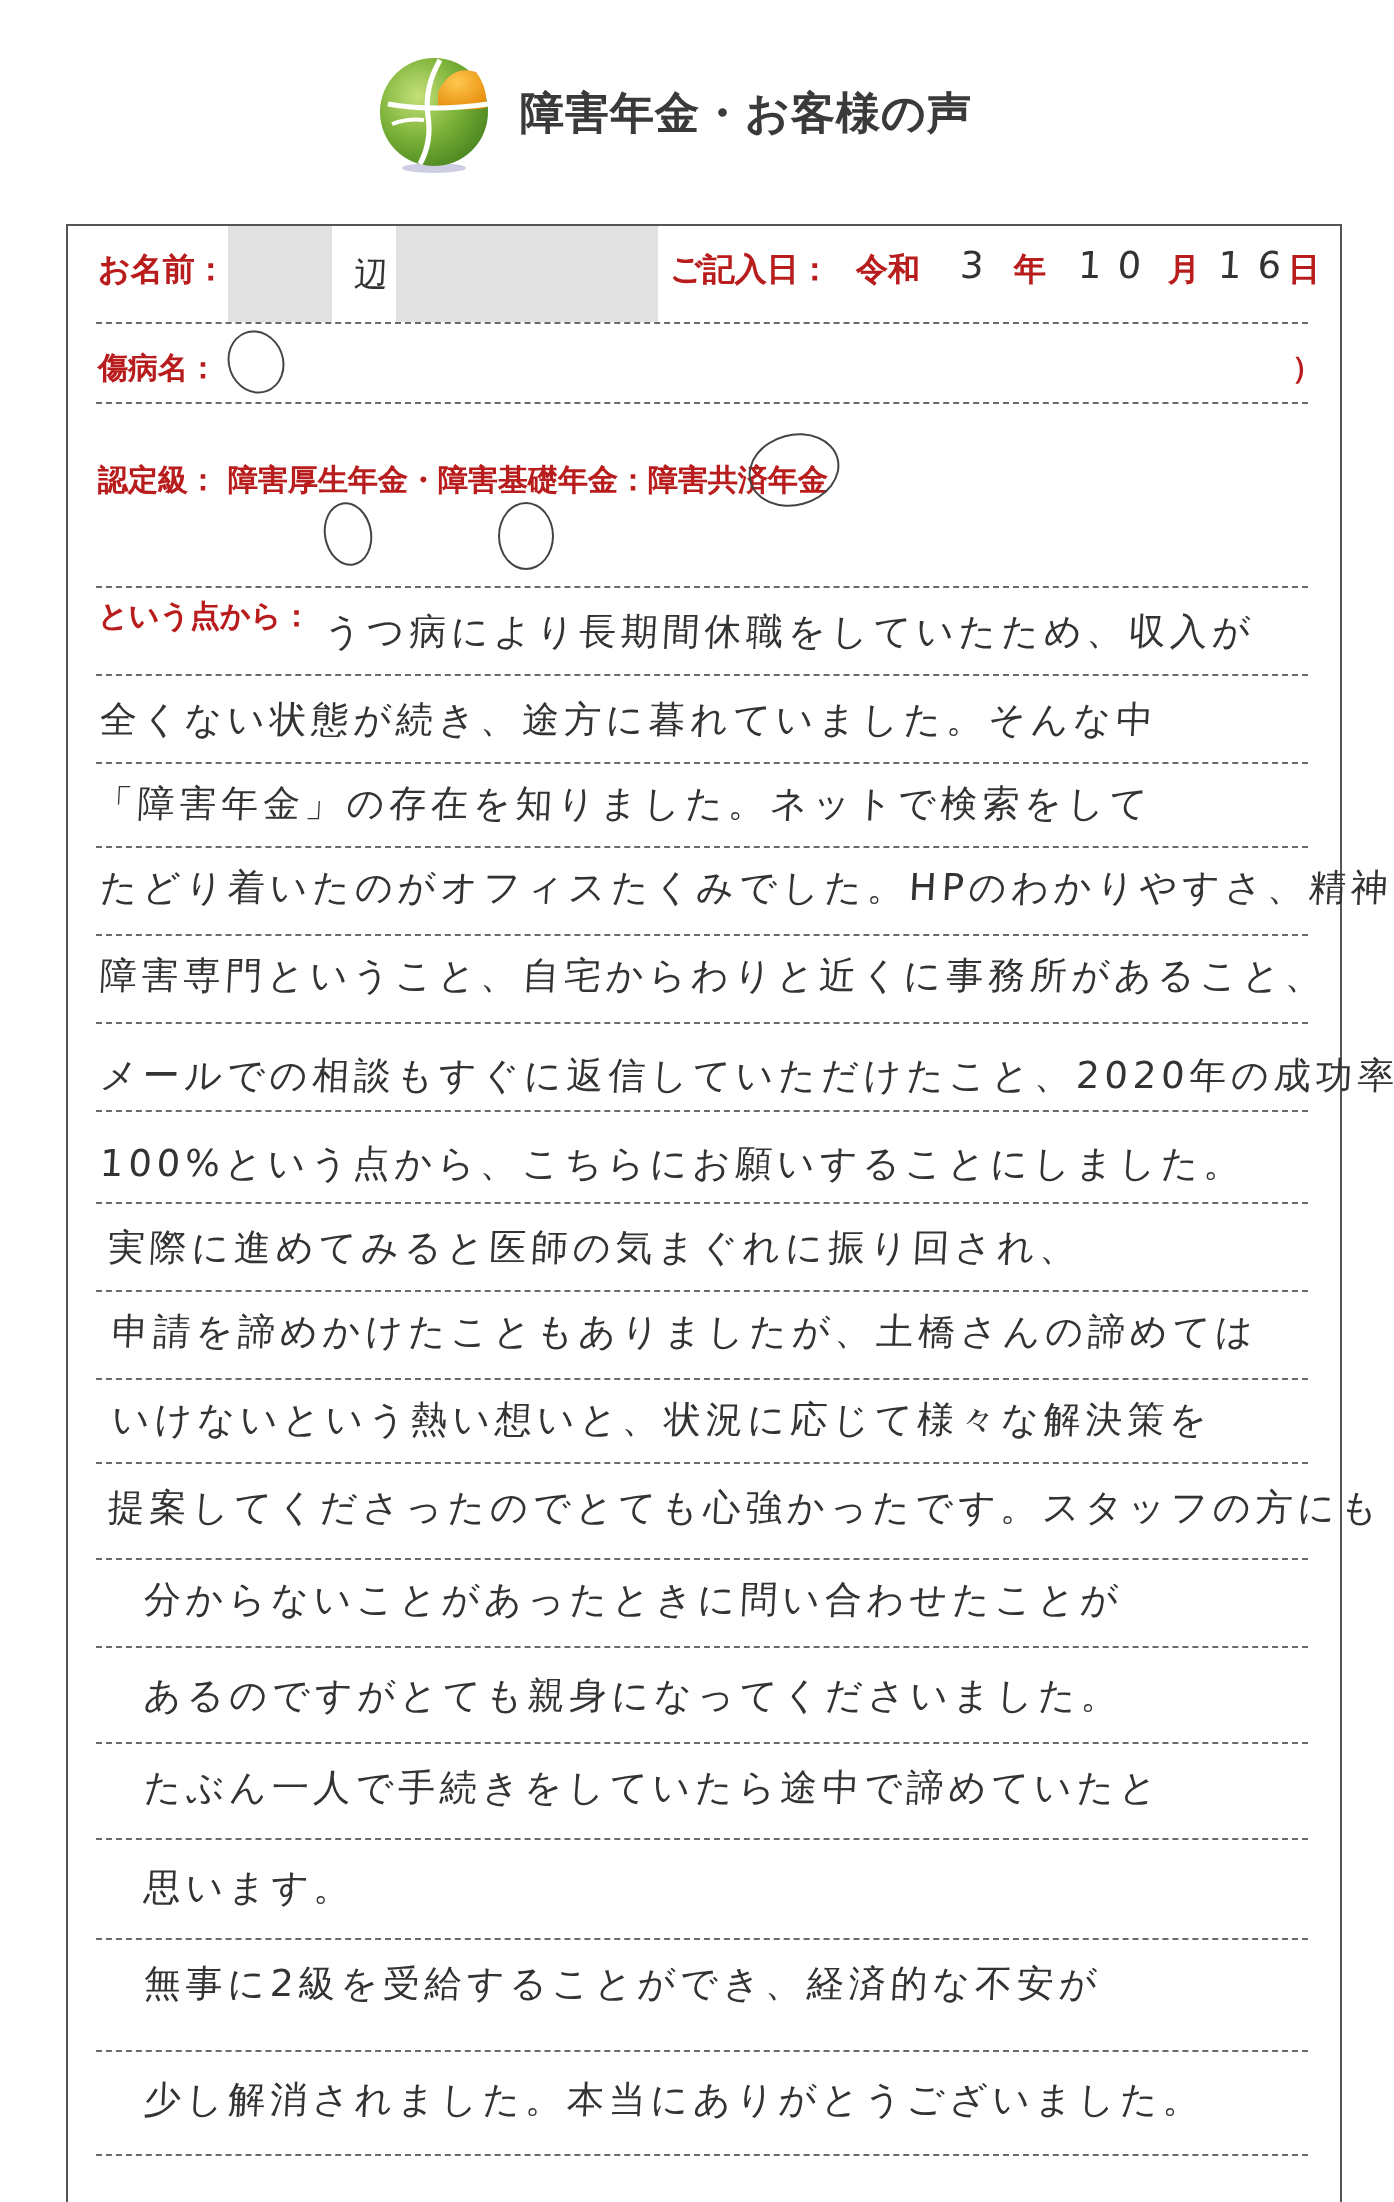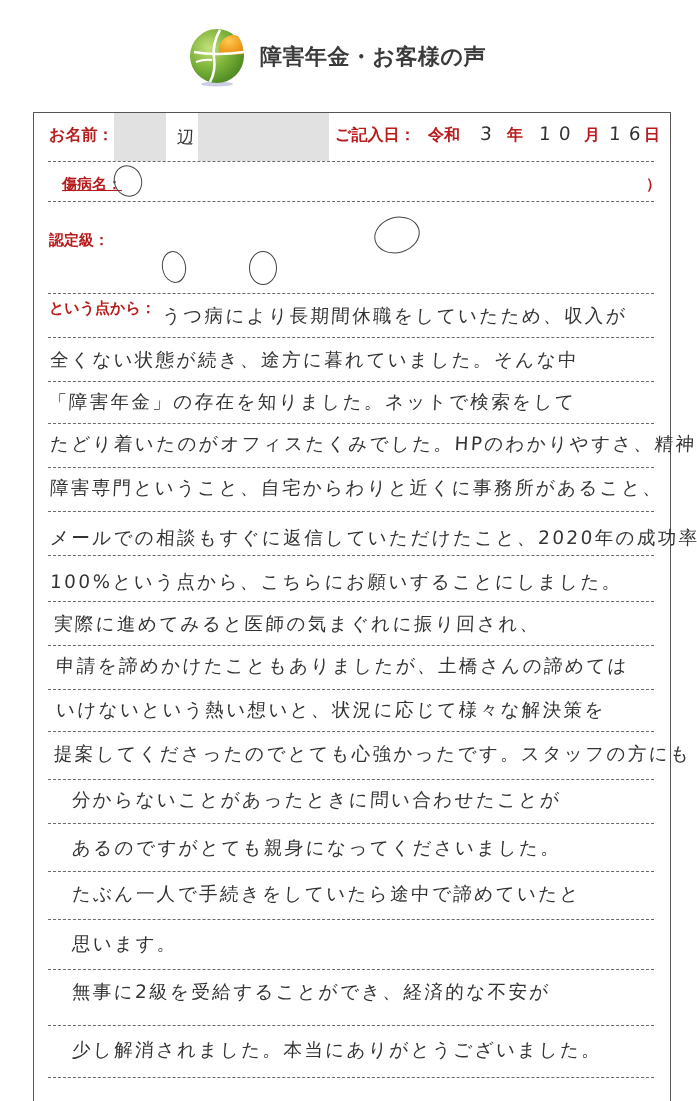--- a/index.html
+++ b/index.html
@@ -59,26 +59,27 @@
   <span class="lbl" style="left:301px;top:12px;font-size:16px;">ご記入日：</span>
   <span class="lbl" style="left:394px;top:12px;font-size:16px;">令和</span>
   <span class="hand" style="left:446px;top:10px;">3</span>
   <span class="lbl" style="left:473px;top:12px;font-size:16px;">年</span>
   <span class="hand" style="left:505px;top:10px;letter-spacing:8px;">10</span>
   <span class="lbl" style="left:550px;top:12px;font-size:16px;">月</span>
   <span class="hand" style="left:575px;top:10px;letter-spacing:8px;">16</span>
   <span class="lbl" style="left:610px;top:12px;font-size:16px;">日</span>
   <div class="dash" style="top:48px;"></div>
 
-  <span class="lbl" style="left:28px;top:62px;text-decoration:underline;">傷病名：</span>
+  <span class="lbl" style="left:15px;top:62px;">傷病名：</span>
   <span class="lbl" style="left:612px;top:62px;">）</span>
   <div class="circle" style="left:80px;top:52px;width:26px;height:30px;transform:rotate(-20deg);"></div>
   <div class="dash" style="top:88px;"></div>
 
   <span class="lbl" style="left:15px;top:118px;">認定級：</span>
+  <span class="lbl" style="left:80px;top:118px;">障害厚生年金・障害基礎年金：障害共済年金</span>
   <div class="circle" style="left:340px;top:104px;width:44px;height:34px;transform:rotate(-15deg);"></div>
   <div class="circle" style="left:128px;top:138px;width:22px;height:30px;transform:rotate(-10deg);"></div>
   <div class="circle" style="left:215px;top:138px;width:26px;height:32px;"></div>
   <div class="dash" style="top:180px;"></div>
 
   <span class="lbl" style="left:15px;top:186px;">という点から：</span>
 
   <span class="hand" style="left:128px;top:190px;">うつ病により長期間休職をしていたため、収入が</span>
   <div class="dash" style="top:224px;"></div>
   <span class="hand" style="left:16px;top:234px;">全くない状態が続き、途方に暮れていました。そんな中</span>

